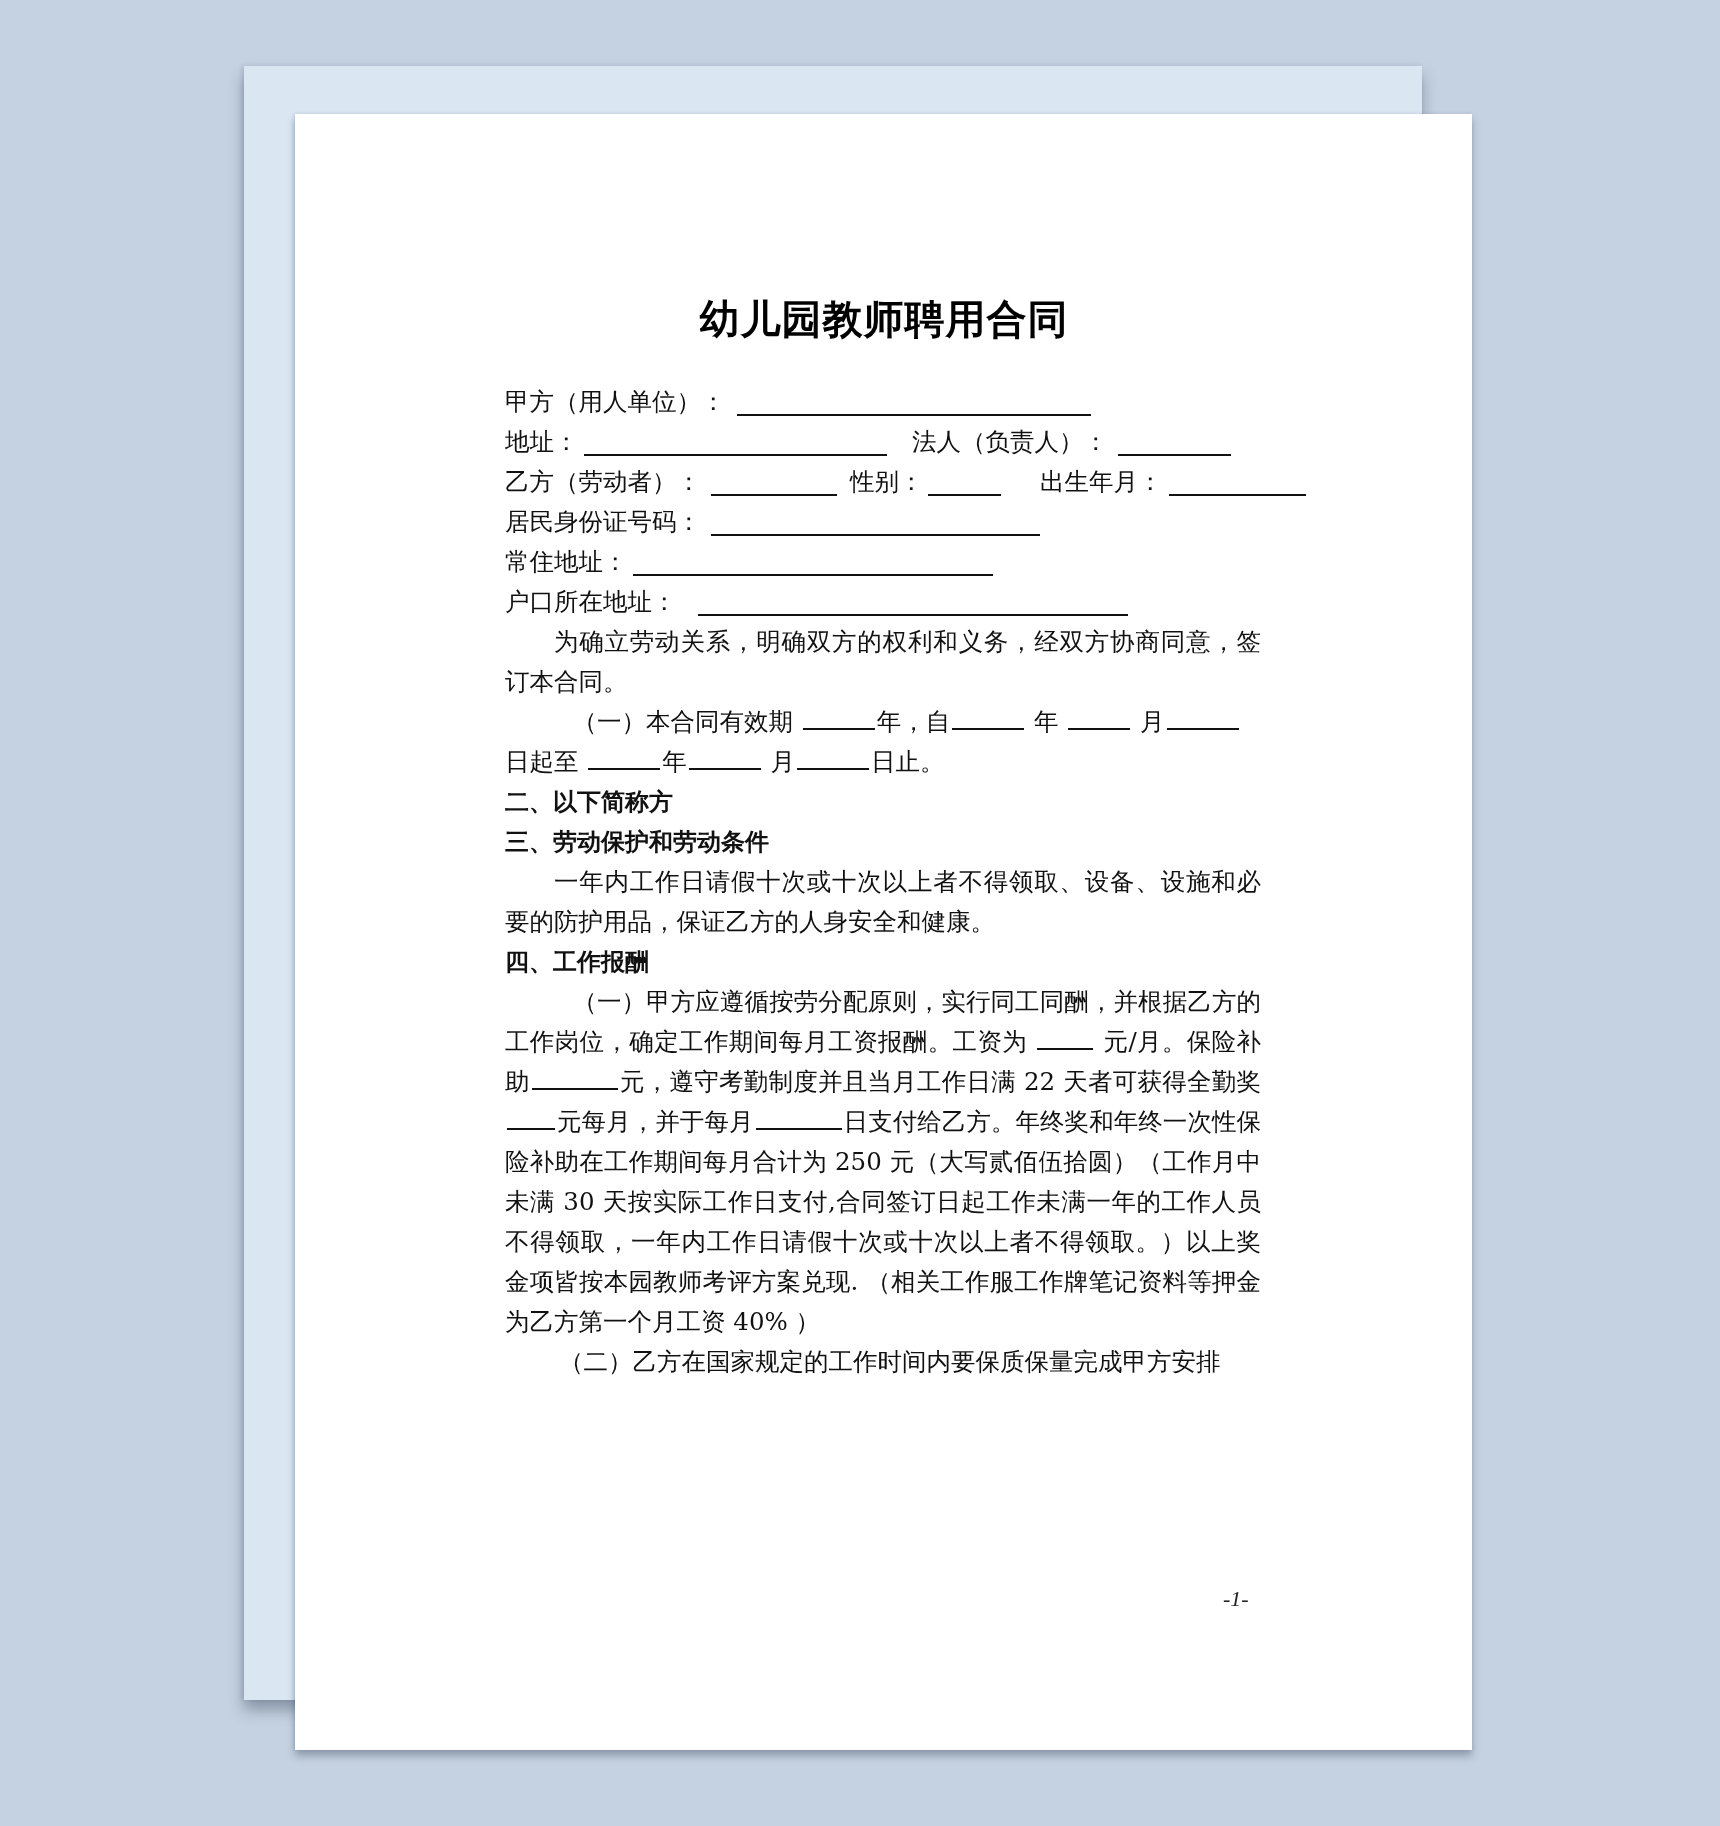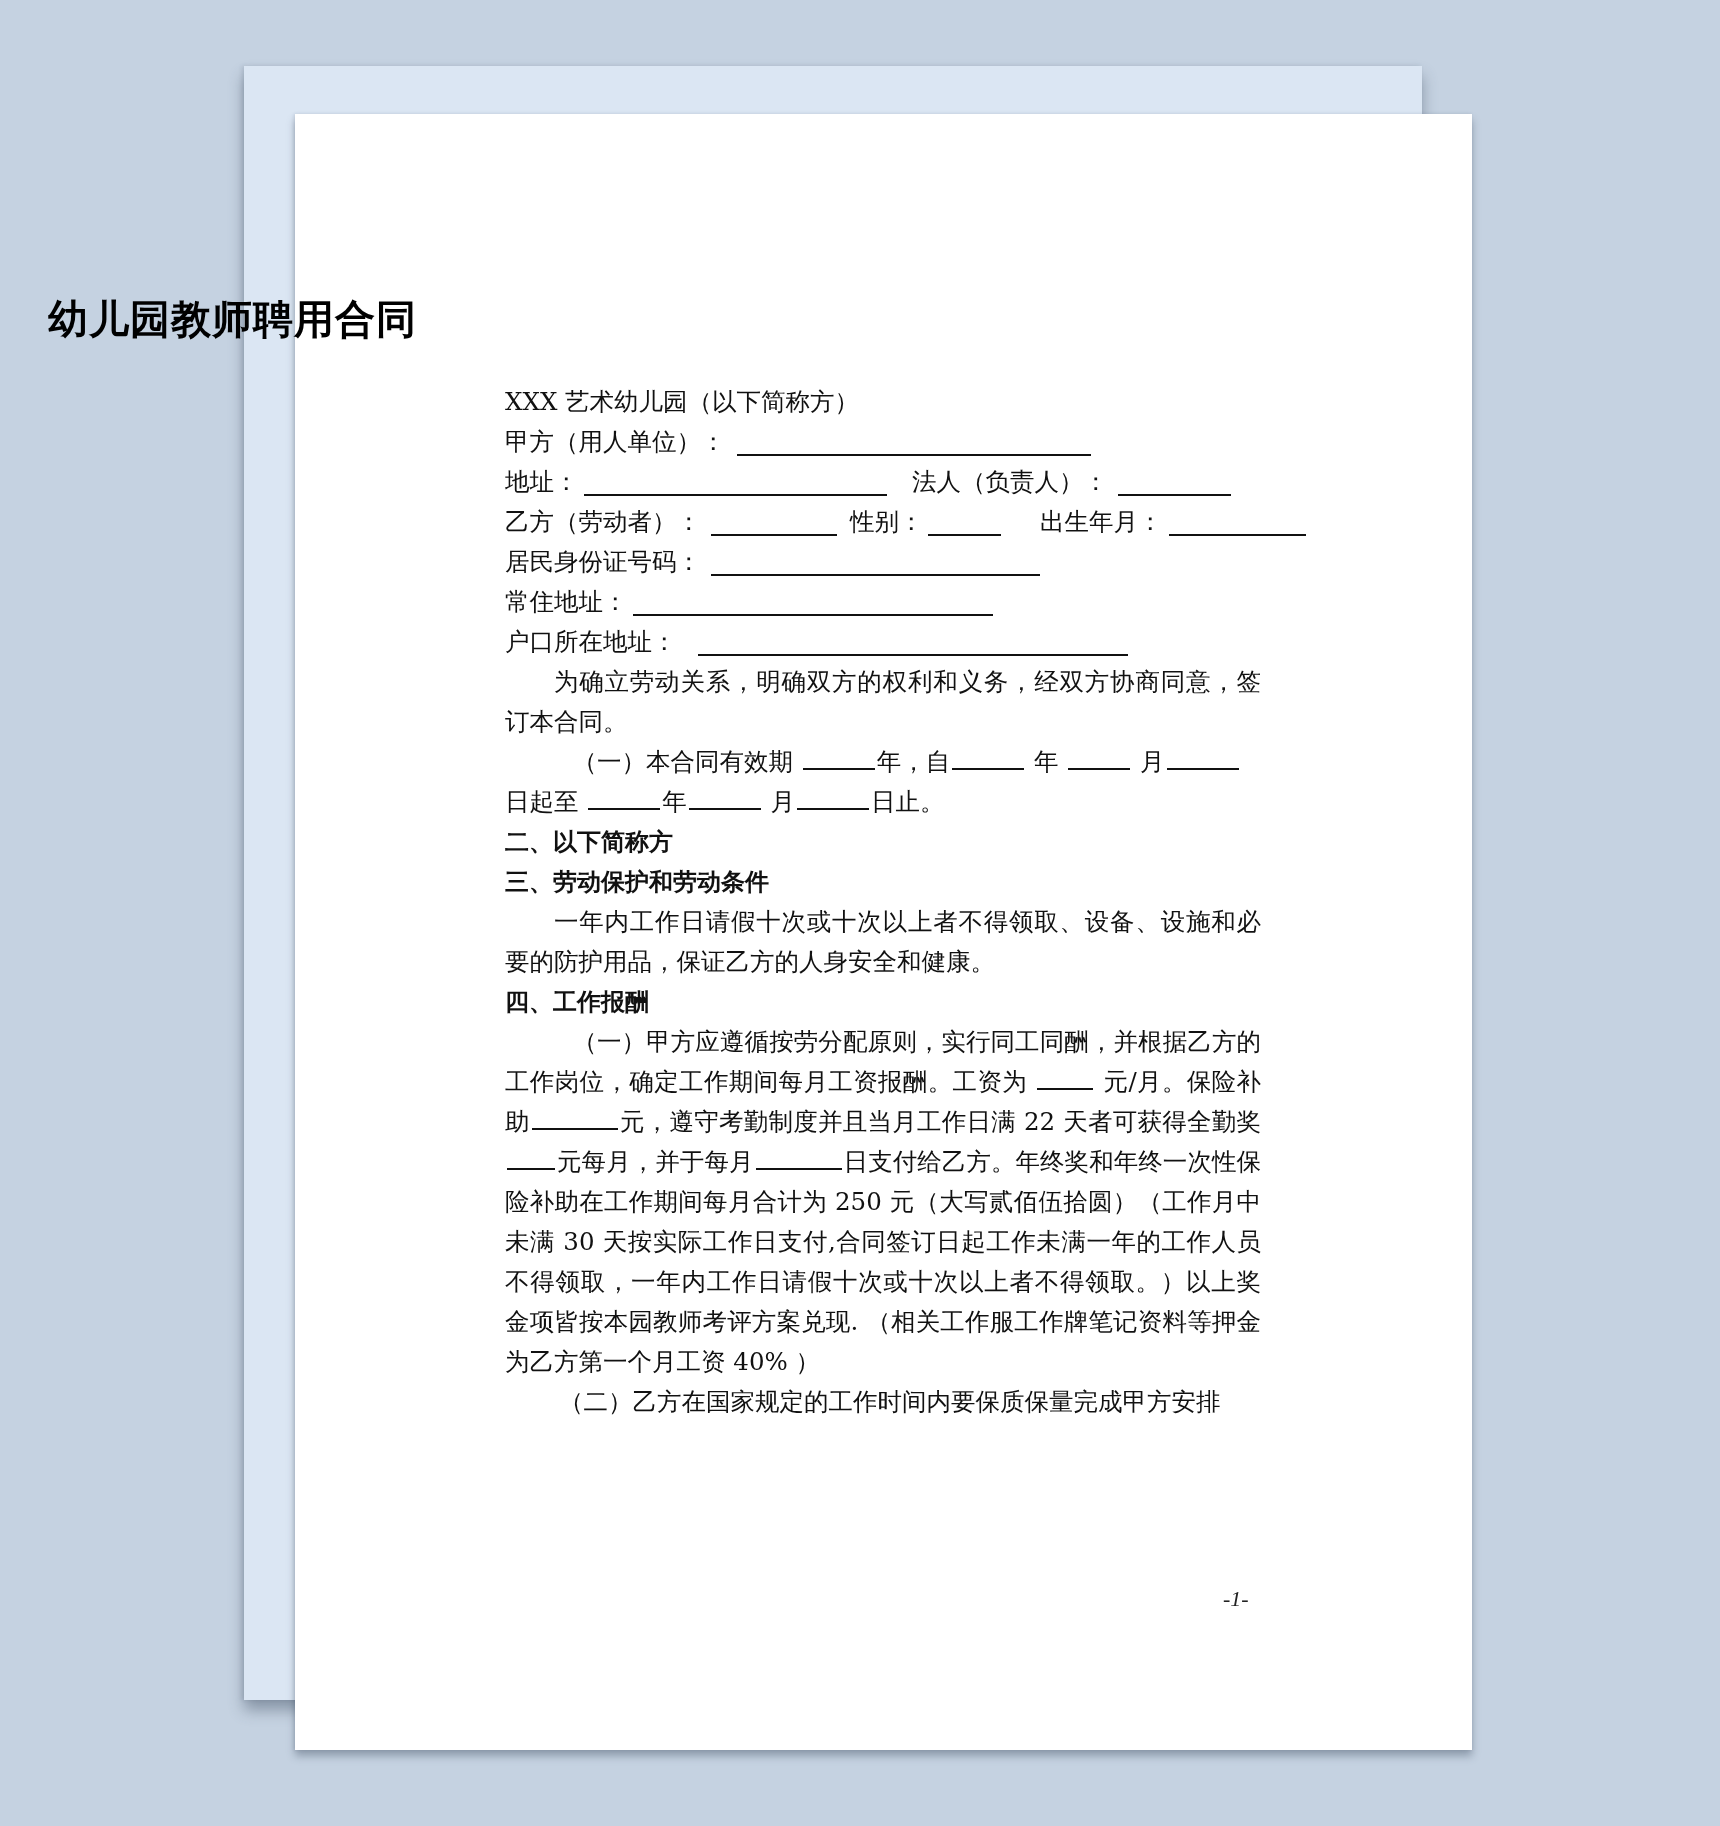--- a/index.html
+++ b/index.html
@@ -14,20 +14,21 @@
     background: #dbe6f3;
     box-shadow: 0 10px 14px rgba(60,75,95,0.45), -2px 0 4px rgba(60,75,95,0.15);
   }
   .front-page {
     position: absolute; left: 295px; top: 114px; width: 1177px; height: 1636px;
     background: #ffffff;
     box-shadow: 0 6px 8px rgba(60,75,95,0.40), -1px 0 3px rgba(60,75,95,0.15);
   }
   .title {
     position: absolute; left: 0; right: 0; top: 292px;
+    text-align: center;
     font-family: "DejaVu Sans", "Liberation Sans", sans-serif;
     font-weight: bold; font-size: 40px; letter-spacing: 1px; color: #000; margin-left: 48px;
   }
   .content {
     position: absolute; left: 505px; top: 382px; width: 756px;
     font-size: 24.5px; line-height: 40px; color: #111;
   }
   .line { white-space: nowrap; height: 40px; }
   .heading {
     font-family: "DejaVu Sans", "Liberation Sans", sans-serif;
@@ -53,21 +54,20 @@
 <body>
 
 <div class="back-page"></div>
 
 <div class="front-page"></div>
 
 <div class="title">幼儿园教师聘用合同</div>
 
 <div class="content">
 
-  <div class="line">XXX 艺术幼儿园（以下简称方）</div>
 
   <div class="row">
     <span>甲方（用人单位）：</span>
     <span class="blank abs" style="left:230px;top:6px;width:354px;"></span>
   </div>
 
   <div class="row">
     <span>地址：</span>
     <span class="blank abs" style="left:77px;top:6px;width:303px;"></span>
     <span class="abs" style="left:407px;top:0;">法人（负责人）：</span>

